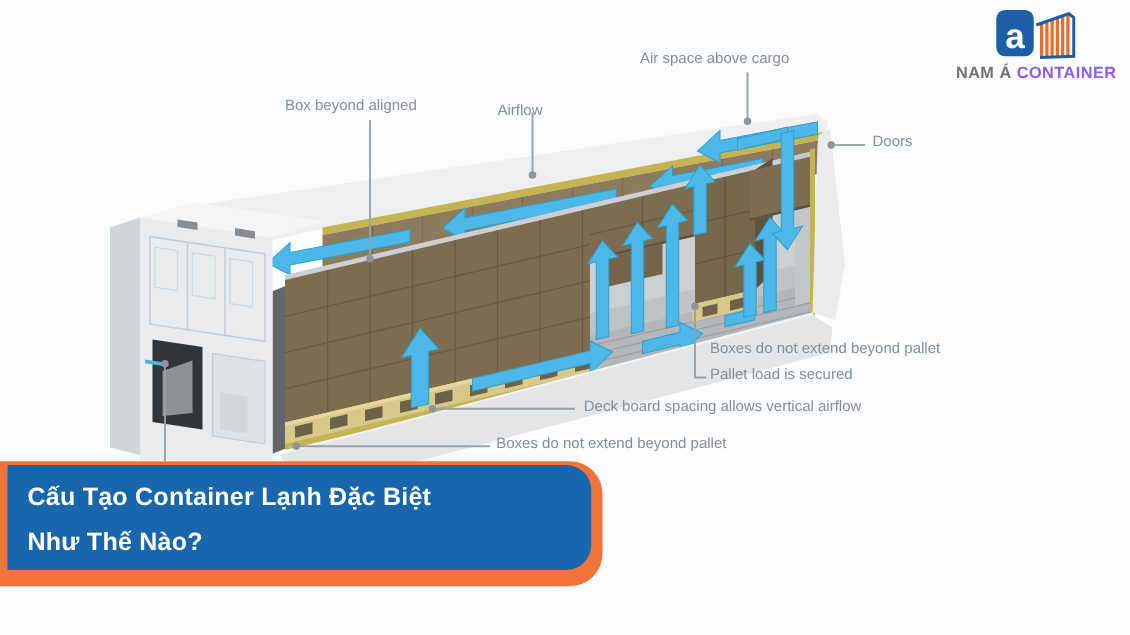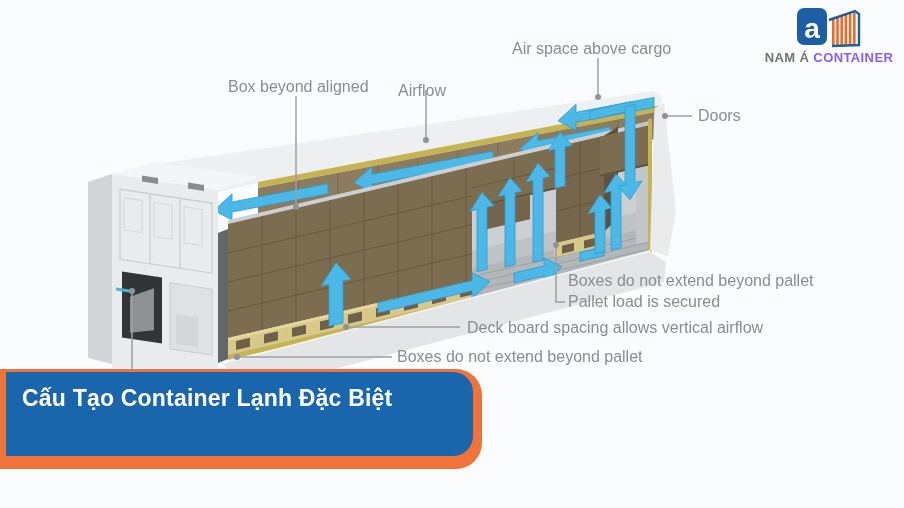--- a/index.html
+++ b/index.html
@@ -1,32 +1,32 @@
 <!DOCTYPE html>
 <html><head>
 <meta charset="utf-8">
 <style>
   html,body{margin:0;padding:0;background:#fbfcfd;}
   .screen{position:relative;width:904px;height:508px;overflow:hidden;background:#fbfcfd;
           font-family:"Liberation Sans",sans-serif;}
   .illus{position:absolute;left:0;top:0;width:904px;height:508px;}
-  .lbl{position:absolute;color:#898d91;font-size:16px;line-height:1.15;white-space:nowrap;}
+  .lbl{position:absolute;color:#898d91;font-size:12px;line-height:1.15;white-space:nowrap;}
   .lbl-air-space{left:512px;top:40px;}
   .lbl-box-vents{left:228px;top:78px;}
   .lbl-airflow{left:398px;top:82px;}
   .lbl-doors{left:698px;top:107px;text-align:center;}
   .lbl-boxes-right{left:568px;top:272px;}
   .lbl-pallet-secured{left:568px;top:293px;}
   .lbl-deck-board{left:467px;top:319px;}
   .lbl-boxes-bottom{left:397px;top:348px;}
   
   .title-accent{position:absolute;left:-24px;top:369px;width:506px;height:100px;
                 background:#f0743a;border-radius:26px;}
   .title-box{position:absolute;left:6px;top:372px;width:467px;height:84px;background:#1966ad;
-             border-radius:0 20px 20px 0;color:#ffffff;font-weight:bold;font-size:23px;
+             border-radius:0 20px 20px 0;color:#ffffff;font-weight:bold;font-size:20px;
              line-height:36px;padding:8px 0 0 16px;box-sizing:border-box;letter-spacing:.2px;}
   
   .logo{position:absolute;left:763px;top:5px;width:132px;text-align:center;}
   .logo-mark{display:block;margin:0 auto;}
   .logo-text{font-size:13px;font-weight:bold;letter-spacing:.4px;white-space:nowrap;margin-top:1px;}
   .logo-text .t1{color:#737373;}
   .logo-text .t2{color:#8b5cf6;}
 </style>
 </head>
 <body>
@@ -168,20 +168,21 @@
   <div class="lbl lbl-airflow">Airflow</div>
   <div class="lbl lbl-doors">Doors</div>
   <div class="lbl lbl-boxes-right">Boxes do not extend beyond pallet</div>
   <div class="lbl lbl-deck-board">Deck board spacing allows vertical airflow</div>
   <div class="lbl lbl-pallet-secured">Pallet load is secured</div>
   <div class="lbl lbl-boxes-bottom">Boxes do not extend beyond pallet</div>
 
   <div class="title-accent"></div>
   <div class="title-box">
     <div>Cấu Tạo Container Lạnh Đặc Biệt</div>
+    <div>Như Thế Nào?</div>
   </div>
 
   <div class="logo">
     <svg class="logo-mark" width="66" height="44" viewBox="0 0 66 44">
       <rect x="1" y="3" width="30" height="37" rx="7" fill="#1d5fa6"></rect>
       <text x="16" y="33" font-size="28" font-weight="bold" fill="#ffffff" text-anchor="middle" font-family="Liberation Sans, sans-serif">a</text>
       <g fill="#ed6c2a">
         <rect x="36" y="13" width="2.6" height="27"></rect>
           <rect x="40.2" y="11.9" width="2.6" height="28.1"></rect>
         <rect x="44.4" y="10.8" width="2.6" height="29.2"></rect>

